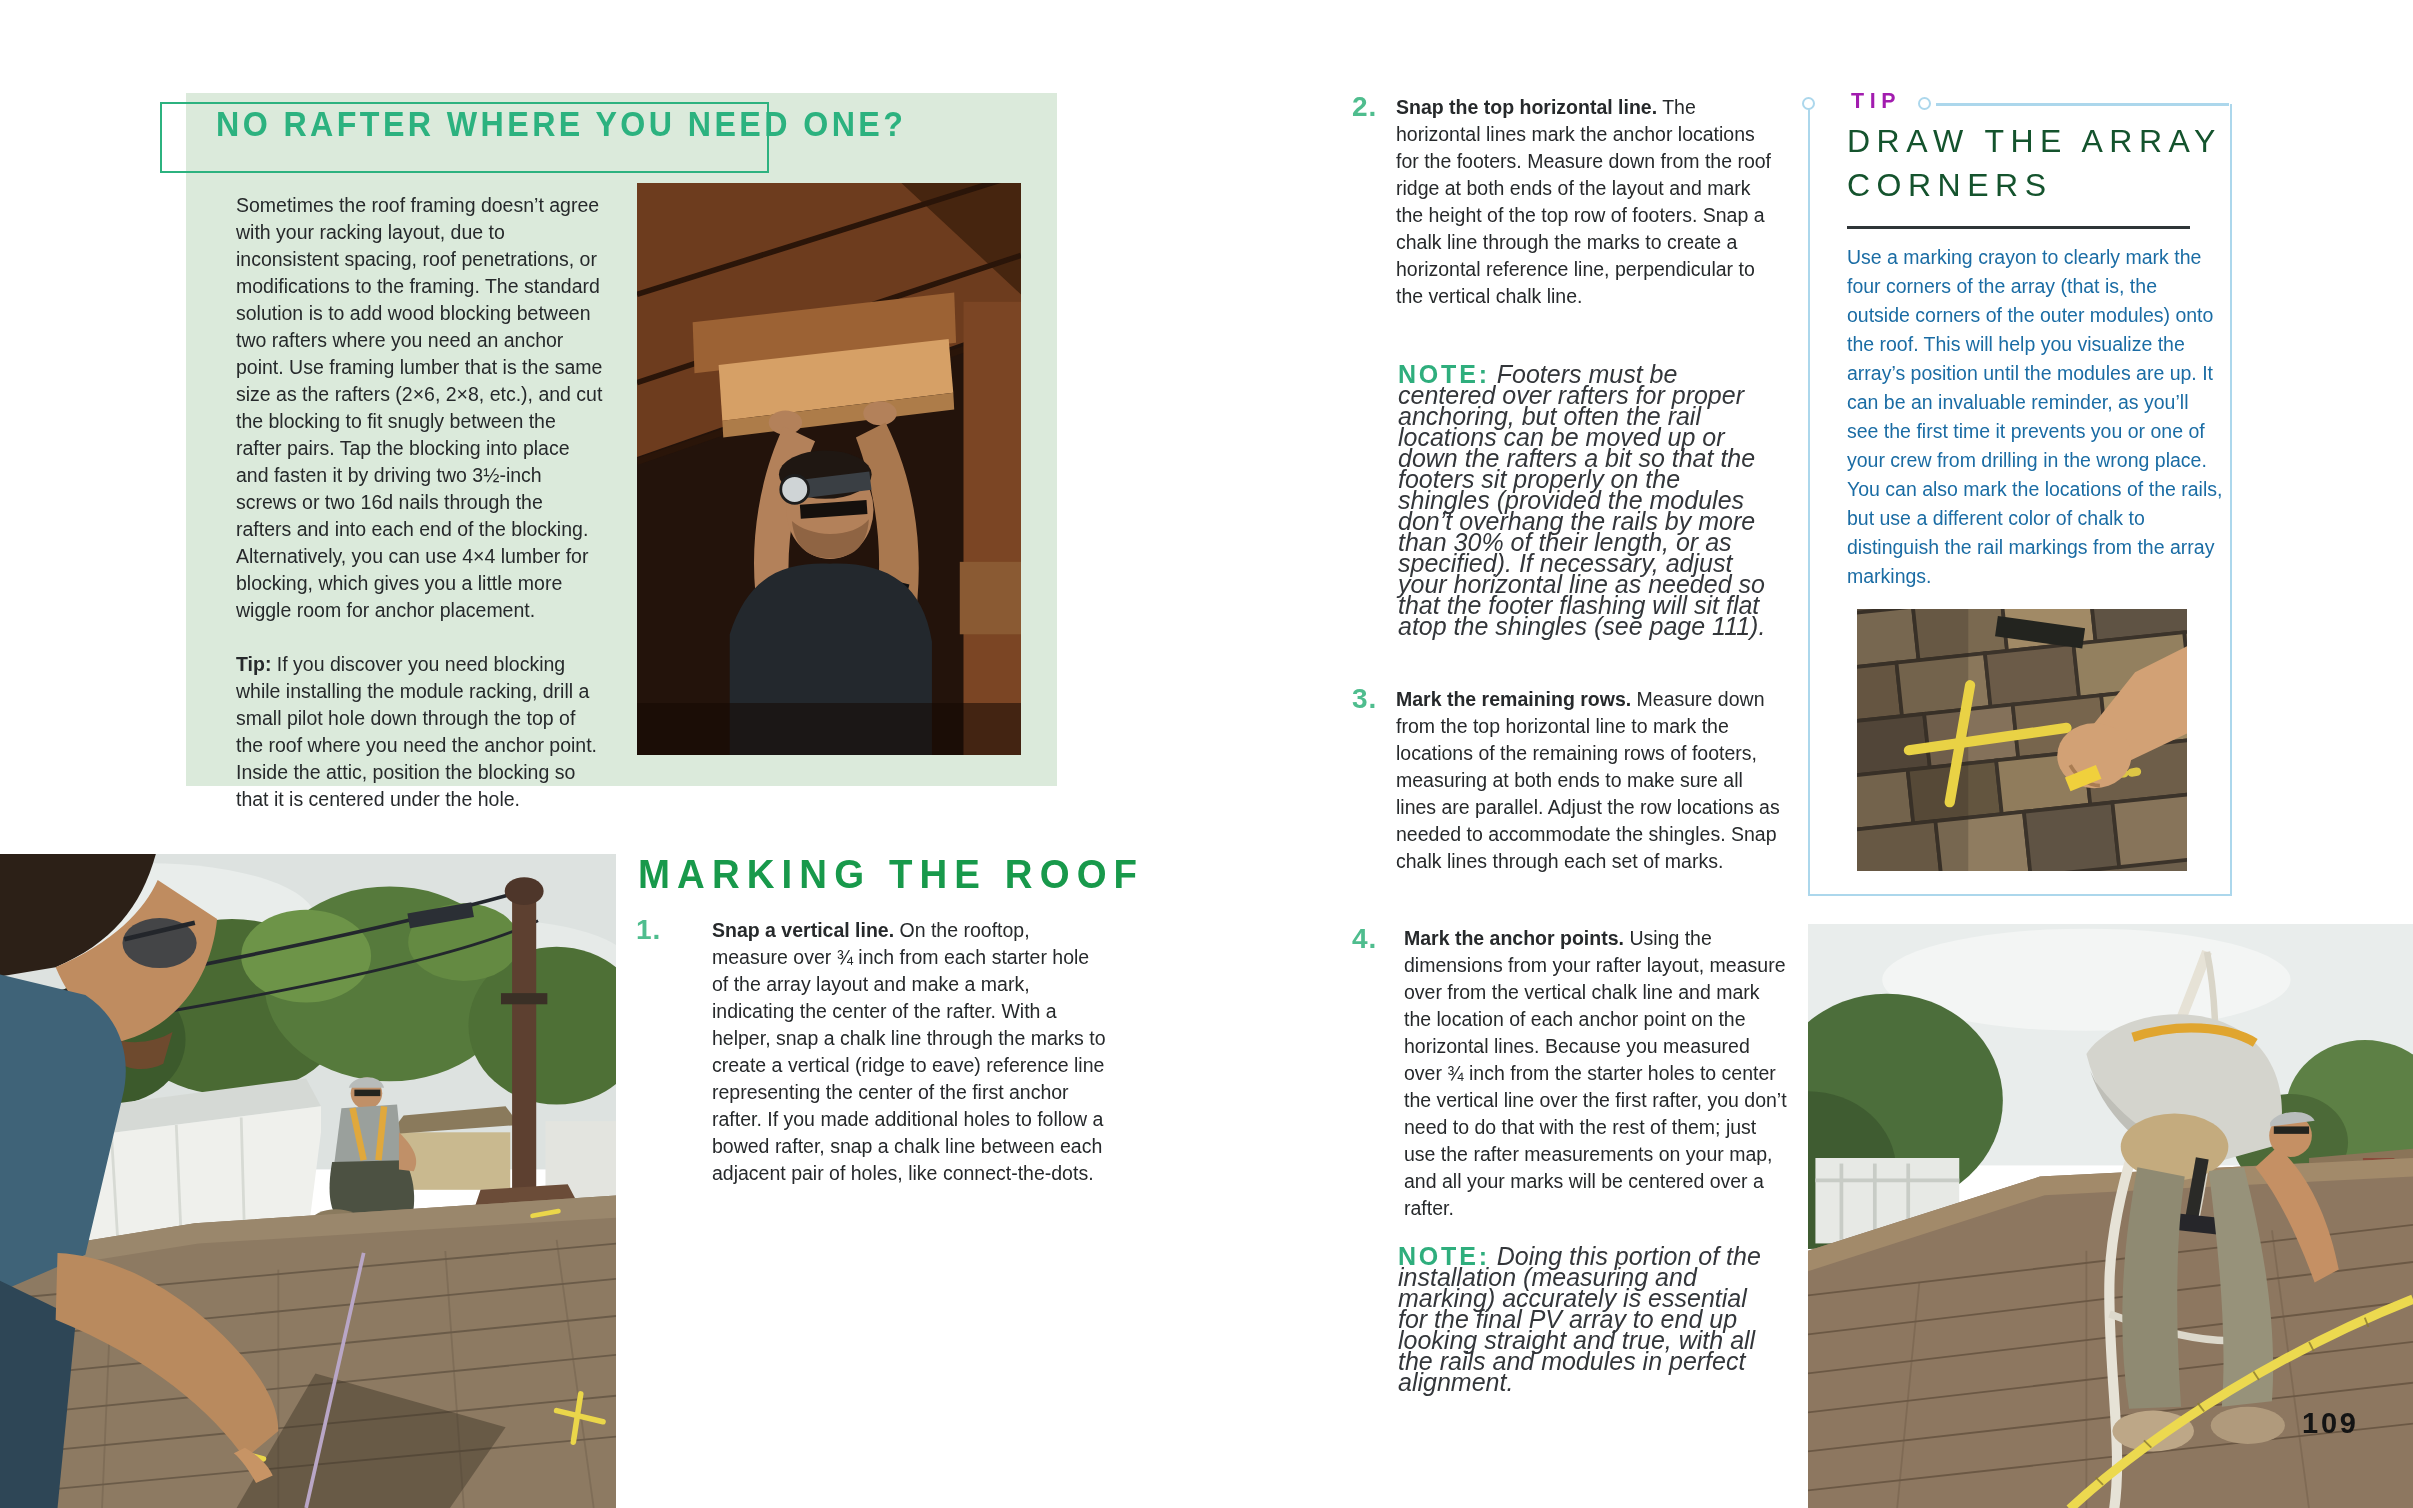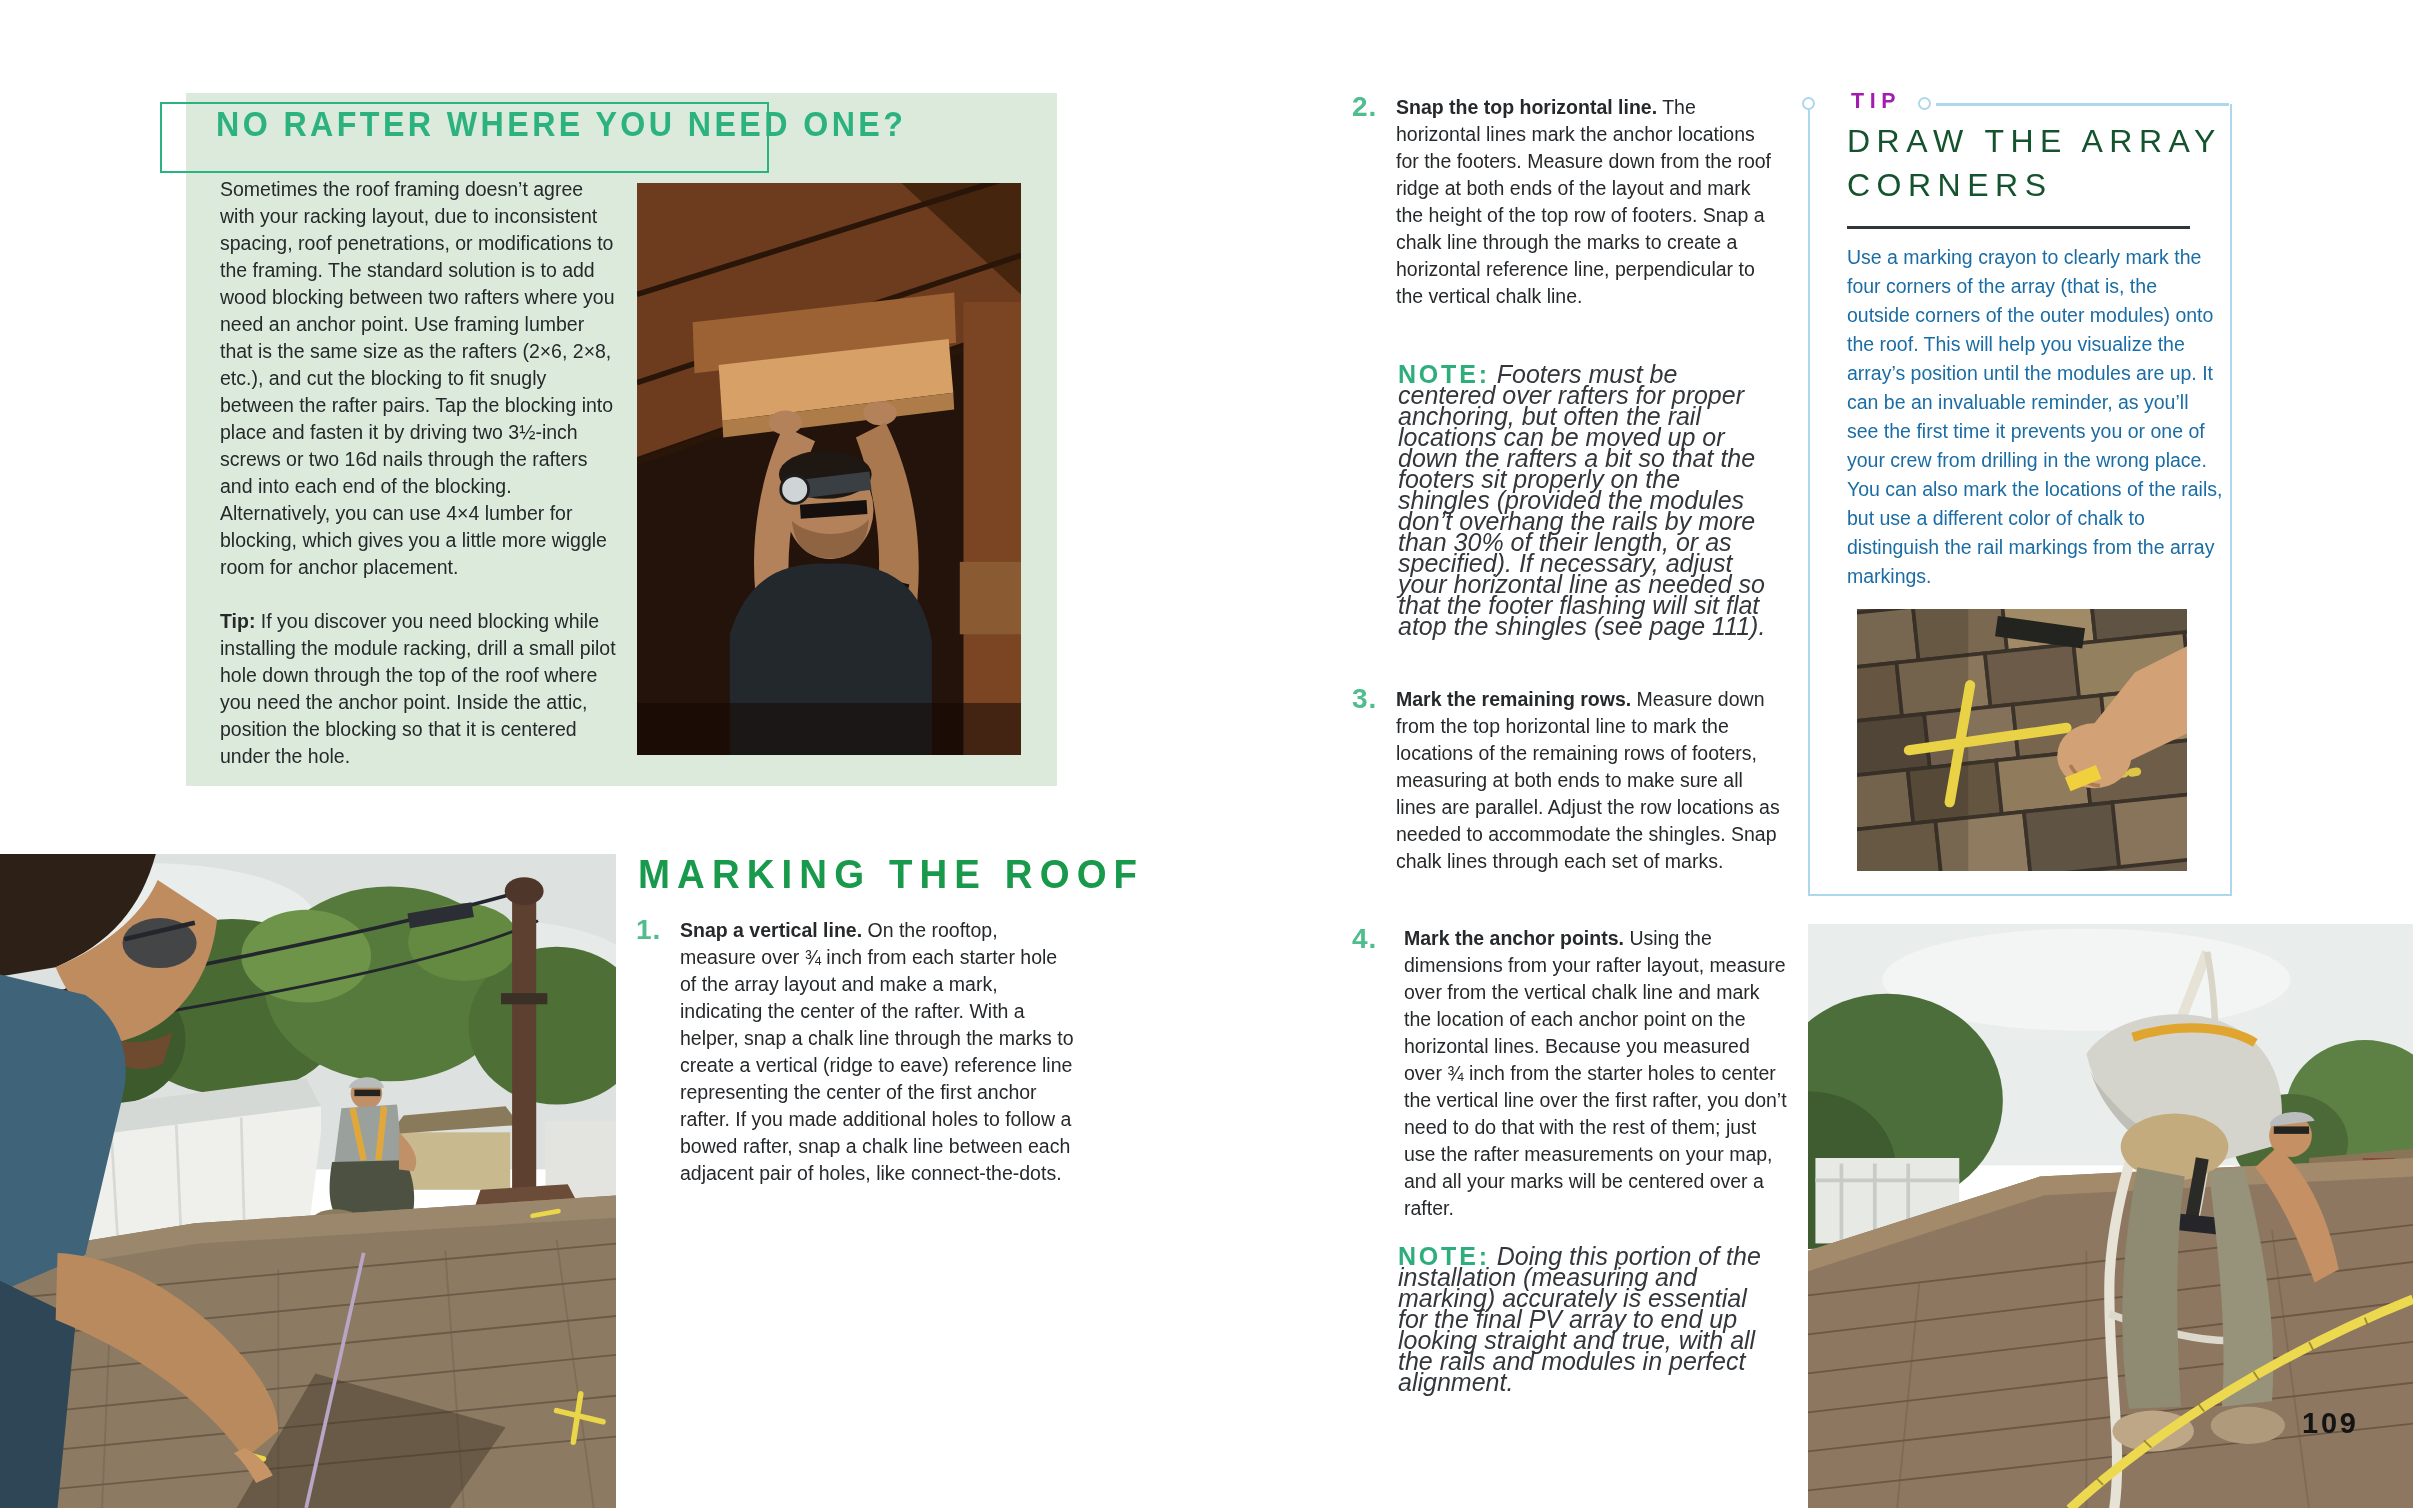--- a/index.html
+++ b/index.html
@@ -7,21 +7,21 @@
         font-family:"Liberation Sans",sans-serif;color:#26292b;}
   .abs{position:absolute;}
 
   
   .green-box{left:186px;top:93px;width:871px;height:693px;background:#dbeadb;}
   .title-box{left:160px;top:102px;width:605px;height:67px;border:2.8px solid #2cb27f;
              display:flex;align-items:flex-start;}
   .title-box h2{margin:0 0 0 54px;font-size:35px;font-weight:bold;letter-spacing:3.7px;
                 color:#2cb27f;white-space:nowrap;transform:scaleX(.92);transform-origin:left center;}
   .box-body{left:220px;top:176px;width:399px;font-size:19.5px;line-height:27px;}
-  .box-body p{margin:0;}
+  .box-body p{margin:16px;}
   .box-body p+p{margin-top:27px;}
   .lead-bold{font-weight:bold;}
 
   
   .marking-heading{left:638px;top:852px;font-size:40px;font-weight:bold;letter-spacing:7.4px;
                    color:#18994b;white-space:nowrap;transform:scaleX(.96);transform-origin:left center;}
   .step-num{font-size:28px;font-weight:bold;color:#4fbd8e;letter-spacing:0.9px;}
   .step-text{font-size:19.5px;line-height:27px;}
   .step-text .step-title{font-weight:bold;}
   .note{font-size:25px;line-height:21px;font-style:italic;color:#33363a;}
@@ -154,21 +154,21 @@
     <path d="M118,198 C140,206 166,204 186,192 L176,226 C156,236 136,232 122,222 Z" fill="#6e4a2e"></path>
     <path d="M0,130 L92,152 C132,178 142,222 132,262 L92,432 L0,472 Z" fill="#3f6378"></path>
     <path d="M0,460 L82,500 L62,705 L0,705 Z" fill="#2e4656"></path>
     <path d="M62,430 C122,432 202,472 262,542 C292,577 300,602 300,622 L264,652 C230,602 160,542 60,502 Z" fill="#b98a5e"></path>
     <path d="M264,640 C278,648 290,660 294,670 L276,678 C268,664 260,652 252,646 Z" fill="#c79465"></path>
   </svg>
 
   <div class="abs marking-heading">MARKING THE ROOF</div>
 
   <div class="abs step-num" style="left:636px;top:914px;">1.</div>
-  <div class="abs step-text" style="left:680px;top:917px;width:397px;">
+  <div class="abs step-text" style="left:712px;top:917px;width:397px;">
     <span class="step-title">Snap a vertical line.</span>
     <span>On the rooftop, measure over ¾ inch from each starter hole of the array layout and make a mark, indicating the center of the rafter. With a helper, snap a chalk line through the marks to create a vertical (ridge to eave) reference line representing the center of the first anchor rafter. If you made additional holes to follow a bowed rafter, snap a chalk line between each adjacent pair of holes, like connect-the-dots.</span>
   </div>
 
   <div class="abs step-num" style="left:1352px;top:91px;">2.</div>
   <div class="abs step-text" style="left:1396px;top:94px;width:384px;">
     <span class="step-title">Snap the top horizontal line.</span>
     <span>The horizontal lines mark the anchor locations for the footers. Measure down from the roof ridge at both ends of the layout and mark the height of the top row of footers. Snap a chalk line through the marks to create a horizontal reference line, perpendicular to the vertical chalk line.</span>
   </div>
 

